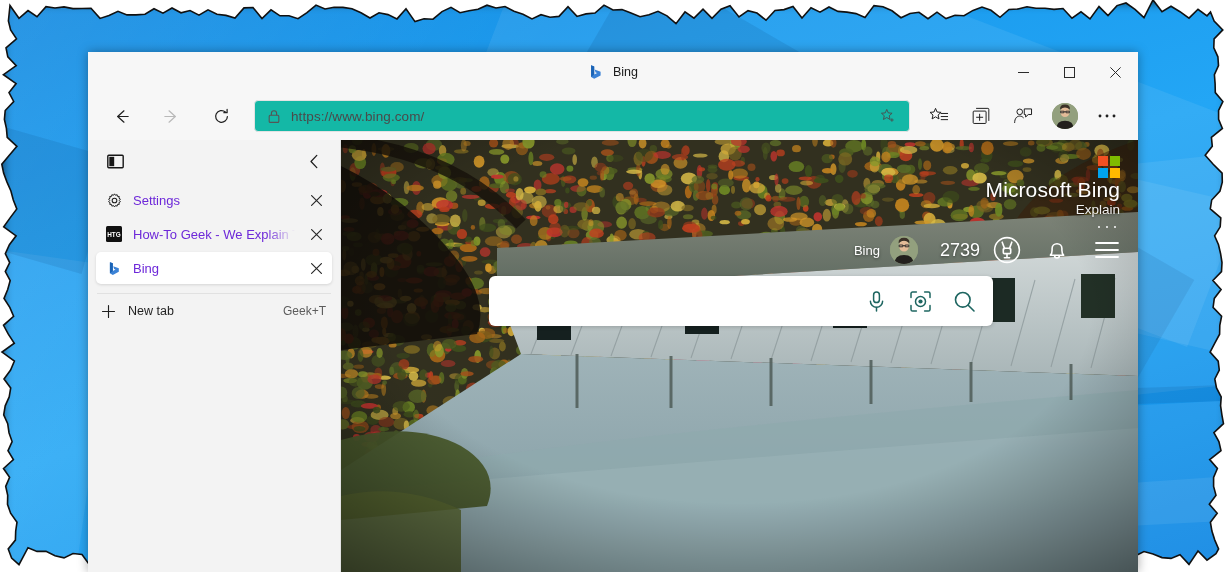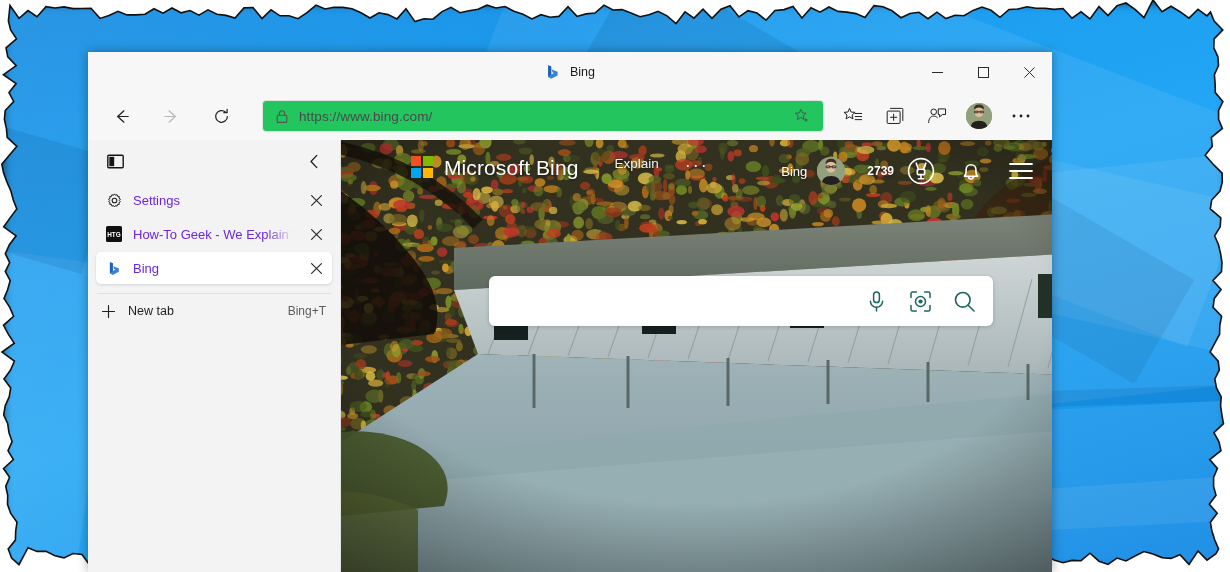--- a/index.html
+++ b/index.html
@@ -31,21 +31,21 @@
   
   #tearshade {
     position: absolute; inset: 0; pointer-events: none;
     -webkit-clip-path: url(#tornClip); clip-path: url(#tornClip);
     box-shadow: inset 0 0 9px 4px rgba(0,0,0,0.55);
   }
   #tearline { position: absolute; inset: 0; pointer-events: none; }
 
   
   #window {
-    position: absolute; left: 88px; top: 52px; width: 964px; height: 520px;
+    position: absolute; left: 88px; top: 52px; width: 1050px; height: 520px;
     background: #f7f7f7;
     box-shadow: 0 0 10px rgba(0,0,0,0.35);
     overflow: hidden;
   }
 
   
   #titlebar {
     position: relative; height: 40px; background: #f7f7f7;
     display: flex; align-items: center; justify-content: center;
   }
@@ -54,21 +54,21 @@
   #title-text { font-size: 12.5px; color: #1b1b1b; }
   #wincontrols { position: absolute; right: 0; top: 0; height: 40px; display: flex; }
   .wc { width: 46px; height: 40px; display: flex; align-items: center; justify-content: center; }
   .wc svg { display: block; }
 
   
   #toolbar { height: 48px; display: flex; align-items: center; padding: 0 12px 0 8px; gap: 0; background:#f7f7f7; }
   .tb-btn { width: 38px; height: 34px; display: flex; align-items: center; justify-content: center; border-radius: 4px; }
   .tb-btn.nav { margin: 0 6px; }
   #addressbar {
-    flex: 1; height: 32px; margin: 0 10px 0 16px; background: #22c55e;
+    flex: 1; height: 32px; margin: 0 10px 0 8px; background: #14b8a6;
     border: 1px solid #e3e3e3; border-radius: 4px;
     display: flex; align-items: center; padding: 0 6px 0 12px; gap: 10px;
   }
   #url-text { flex: 1; font-size: 13.5px; color: #4a4a4a; letter-spacing: .1px; }
   #fav-star { width: 30px; height: 26px; display: flex; align-items: center; justify-content: center; }
   #tb-right { display: flex; align-items: center; gap: 4px; }
   .avatar {
     width: 26px; height: 26px; border-radius: 50%; overflow: hidden; display:block;
     background: #8c9a78;
   }
@@ -101,32 +101,33 @@
   #newtab { height: 34px; display: flex; align-items: center; padding: 0 14px 0 12px; gap: 12px; }
   #newtab-label { flex: 1; font-size: 12.5px; color: #1f1f1f; }
   #newtab-kbd { font-size: 12px; color: #5c5c5c; }
 
   
   #content { flex: 1; position: relative; overflow: hidden; background: #2a2018; }
   #photo { position: absolute; inset: 0; overflow: hidden; }
 
   #bing-header {
     position: absolute; left: 0; right: 0; top: 0; height: 56px;
-    display: flex; align-items: flex-start; padding: 16px 18px 0 70px; gap: 0;
+    display: flex; align-items: flex-end; padding: 16px 18px 0 70px; gap: 0;
     z-index: 5;
+    flex-direction: column;
   }
   #ms-logo { width: 22px; height: 22px; display: grid; grid-template-columns: 1fr 1fr; grid-gap: 2px; flex: none; }
   #ms-logo i { display: block; }
   #brand { font-size: 21px; color: #fff; margin-left: 11px; letter-spacing: .1px; text-shadow: 0 1px 3px rgba(0,0,0,.45); }
   #nav-images { font-size: 13.5px; color: #f0f0f0; margin-left: 36px; text-shadow: 0 1px 3px rgba(0,0,0,.5); }
   #nav-more { margin-left: 26px; font-size: 18px; color: #e9e9e9; letter-spacing: 2px; line-height: 1; }
   #header-right { margin-left: auto; display: flex; align-items: center; gap: 0; }
   #user-name { font-size: 13px; color: #fff; text-shadow: 0 1px 3px rgba(0,0,0,.5); margin-right: 10px; }
   #bing-avatar { width: 28px; height: 28px; border-radius: 50%; overflow: hidden; background:#8c9a78; display:block; }
-  #points { font-size: 12px; color: #fff; margin: 0 12px 0 22px; text-shadow: 0 1px 3px rgba(0,0,0,.5); font-weight: bold; }
+  #points { font-size: 18px; color: #fff; margin: 0 12px 0 22px; text-shadow: 0 1px 3px rgba(0,0,0,.5); }
   .hdr-ico { display: flex; align-items: center; justify-content: center; }
   #rewards-ico { width: 30px; height: 30px; }
   #bell-ico { width: 30px; height: 30px; margin-left: 20px; }
   #hamburger { width: 26px; height: 26px; margin-left: 22px; }
 
   #searchbox {
     position: absolute; left: 148px; top: 136px; width: 504px; height: 50px;
     background: #ffffff; border-radius: 6px; display: flex; align-items: center;
     justify-content: flex-end; padding-right: 12px; gap: 10px; z-index: 5;
     box-shadow: 0 1px 4px rgba(0,0,0,0.18);
@@ -340,21 +341,21 @@
 
         <div id="sb-sep"></div>
 
         <div id="newtab">
           <span class="tab-ico">
             <svg width="15" height="15" viewBox="0 0 16 16">
                 <path d="M8 1.6 V14.4 M1.6 8 H14.4" stroke="#1f1f1f" stroke-width="1.2" stroke-linecap="round"></path>
               </svg>
           </span>
           <span id="newtab-label">New tab</span>
-          <span id="newtab-kbd">Bing+T</span>
+          <span id="newtab-kbd">Geek+T</span>
         </div>
       </div>
 
       <div id="content">
 
         <div id="photo">
           <svg width="100%" height="100%" viewBox="0 0 797 432" preserveAspectRatio="xMidYMid slice">
             <defs>
               <linearGradient id="skyG" x1="0" y1="0" x2="0" y2="1">
                 <stop offset="0" stop-color="#3a3626"></stop>

